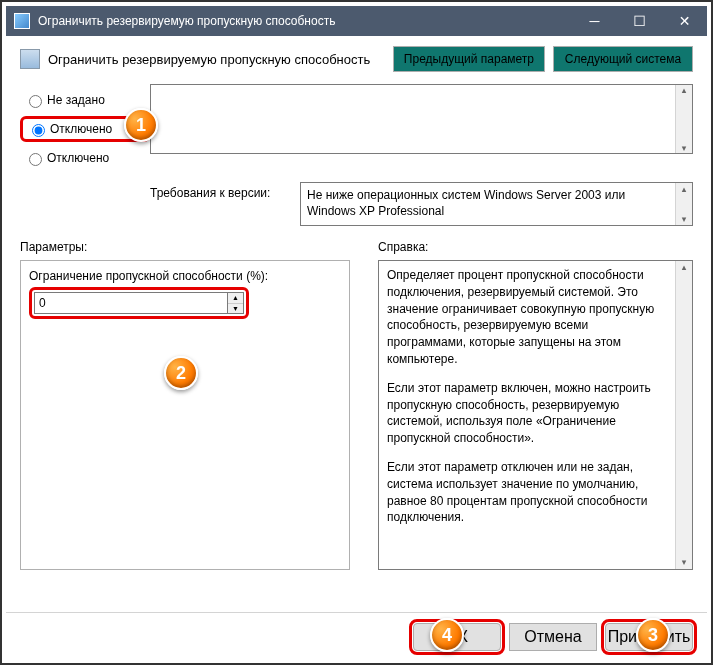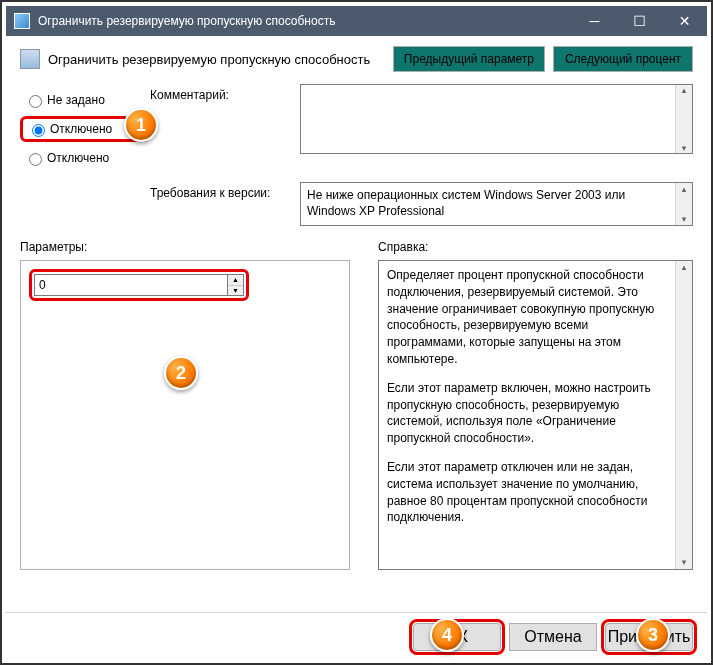--- a/index.html
+++ b/index.html
@@ -148,39 +148,38 @@
   <div class="sysbtn">☐</div>
   <div class="sysbtn">✕</div>
 </div>
 
 <div class="content">
 
   <div class="toprow">
     <div class="docicon"></div>
     <div class="setting-title">Ограничить резервируемую пропускную способность</div>
     <div class="navbtn">Предыдущий параметр</div>
-    <div class="navbtn">Следующий процент</div>
+    <div class="navbtn">Следующий система</div>
   </div>
 
   <div class="radiorow">
     <div class="radiocol">
       <label class="radio-item">
         <input type="radio" name="st" style="">
         <span>Не задано</span>
       </label>
       <label class="radio-item radio-highlight">
         <input type="radio" name="st" checked="" style="">
         <span>Отключено</span>
       </label>
       <label class="radio-item">
         <input type="radio" name="st" style="">
         <span>Отключено</span>
       </label>
     </div>
-    <div class="labelcol">Комментарий:</div>
     <div class="comment-box">
       <div class="sbar">
           <span>▴</span>
           <span>▾</span>
         </div>
     </div>
   </div>
 
   <div class="reqrow">
     <div style="width:130px"></div>
@@ -191,20 +190,21 @@
           <span>▴</span>
           <span>▾</span>
         </div>
     </div>
   </div>
 
   <div class="mid">
     <div class="midcol" style="flex:0 0 330px">
       <div class="section-label">Параметры:</div>
       <div class="params-box">
+        <div class="param-label">Ограничение пропускной способности (%):</div>
         <div class="spinner-wrap">
           <div class="spinner">
             <input type="text" value="0" style="">
             <div class="spinbtns">
               <div>▲</div>
               <div>▼</div>
             </div>
           </div>
         </div>
       </div>

